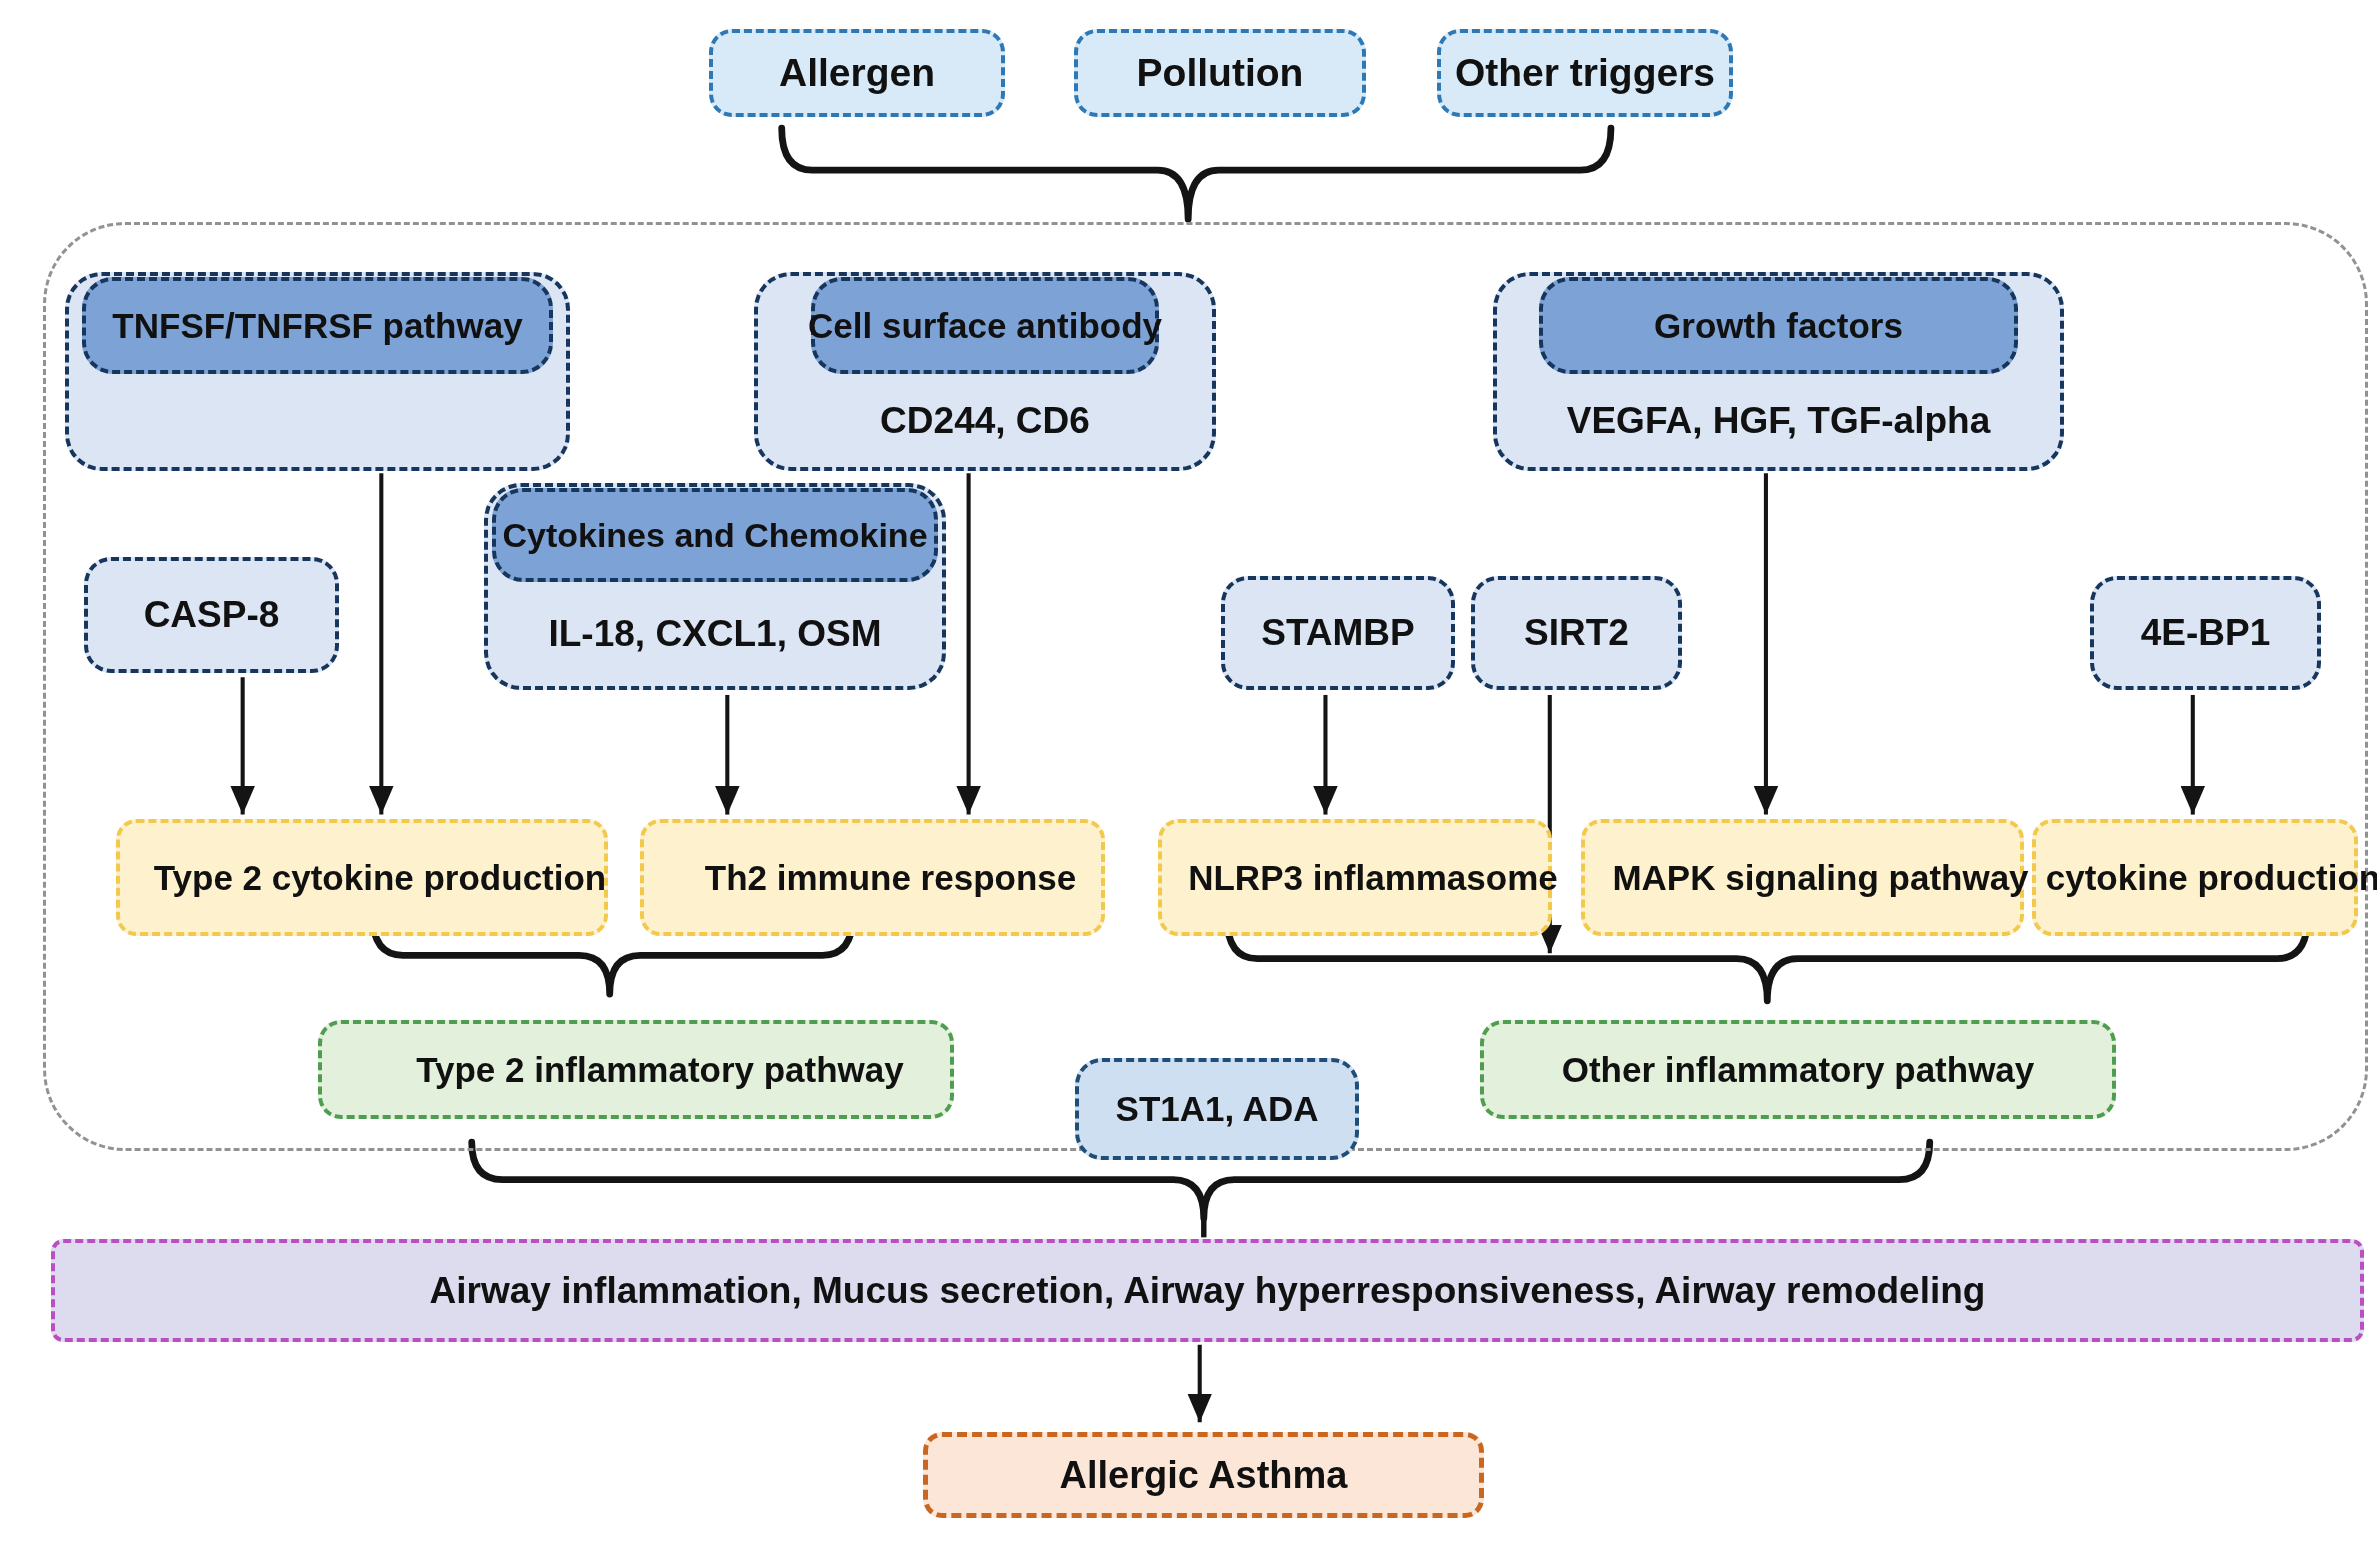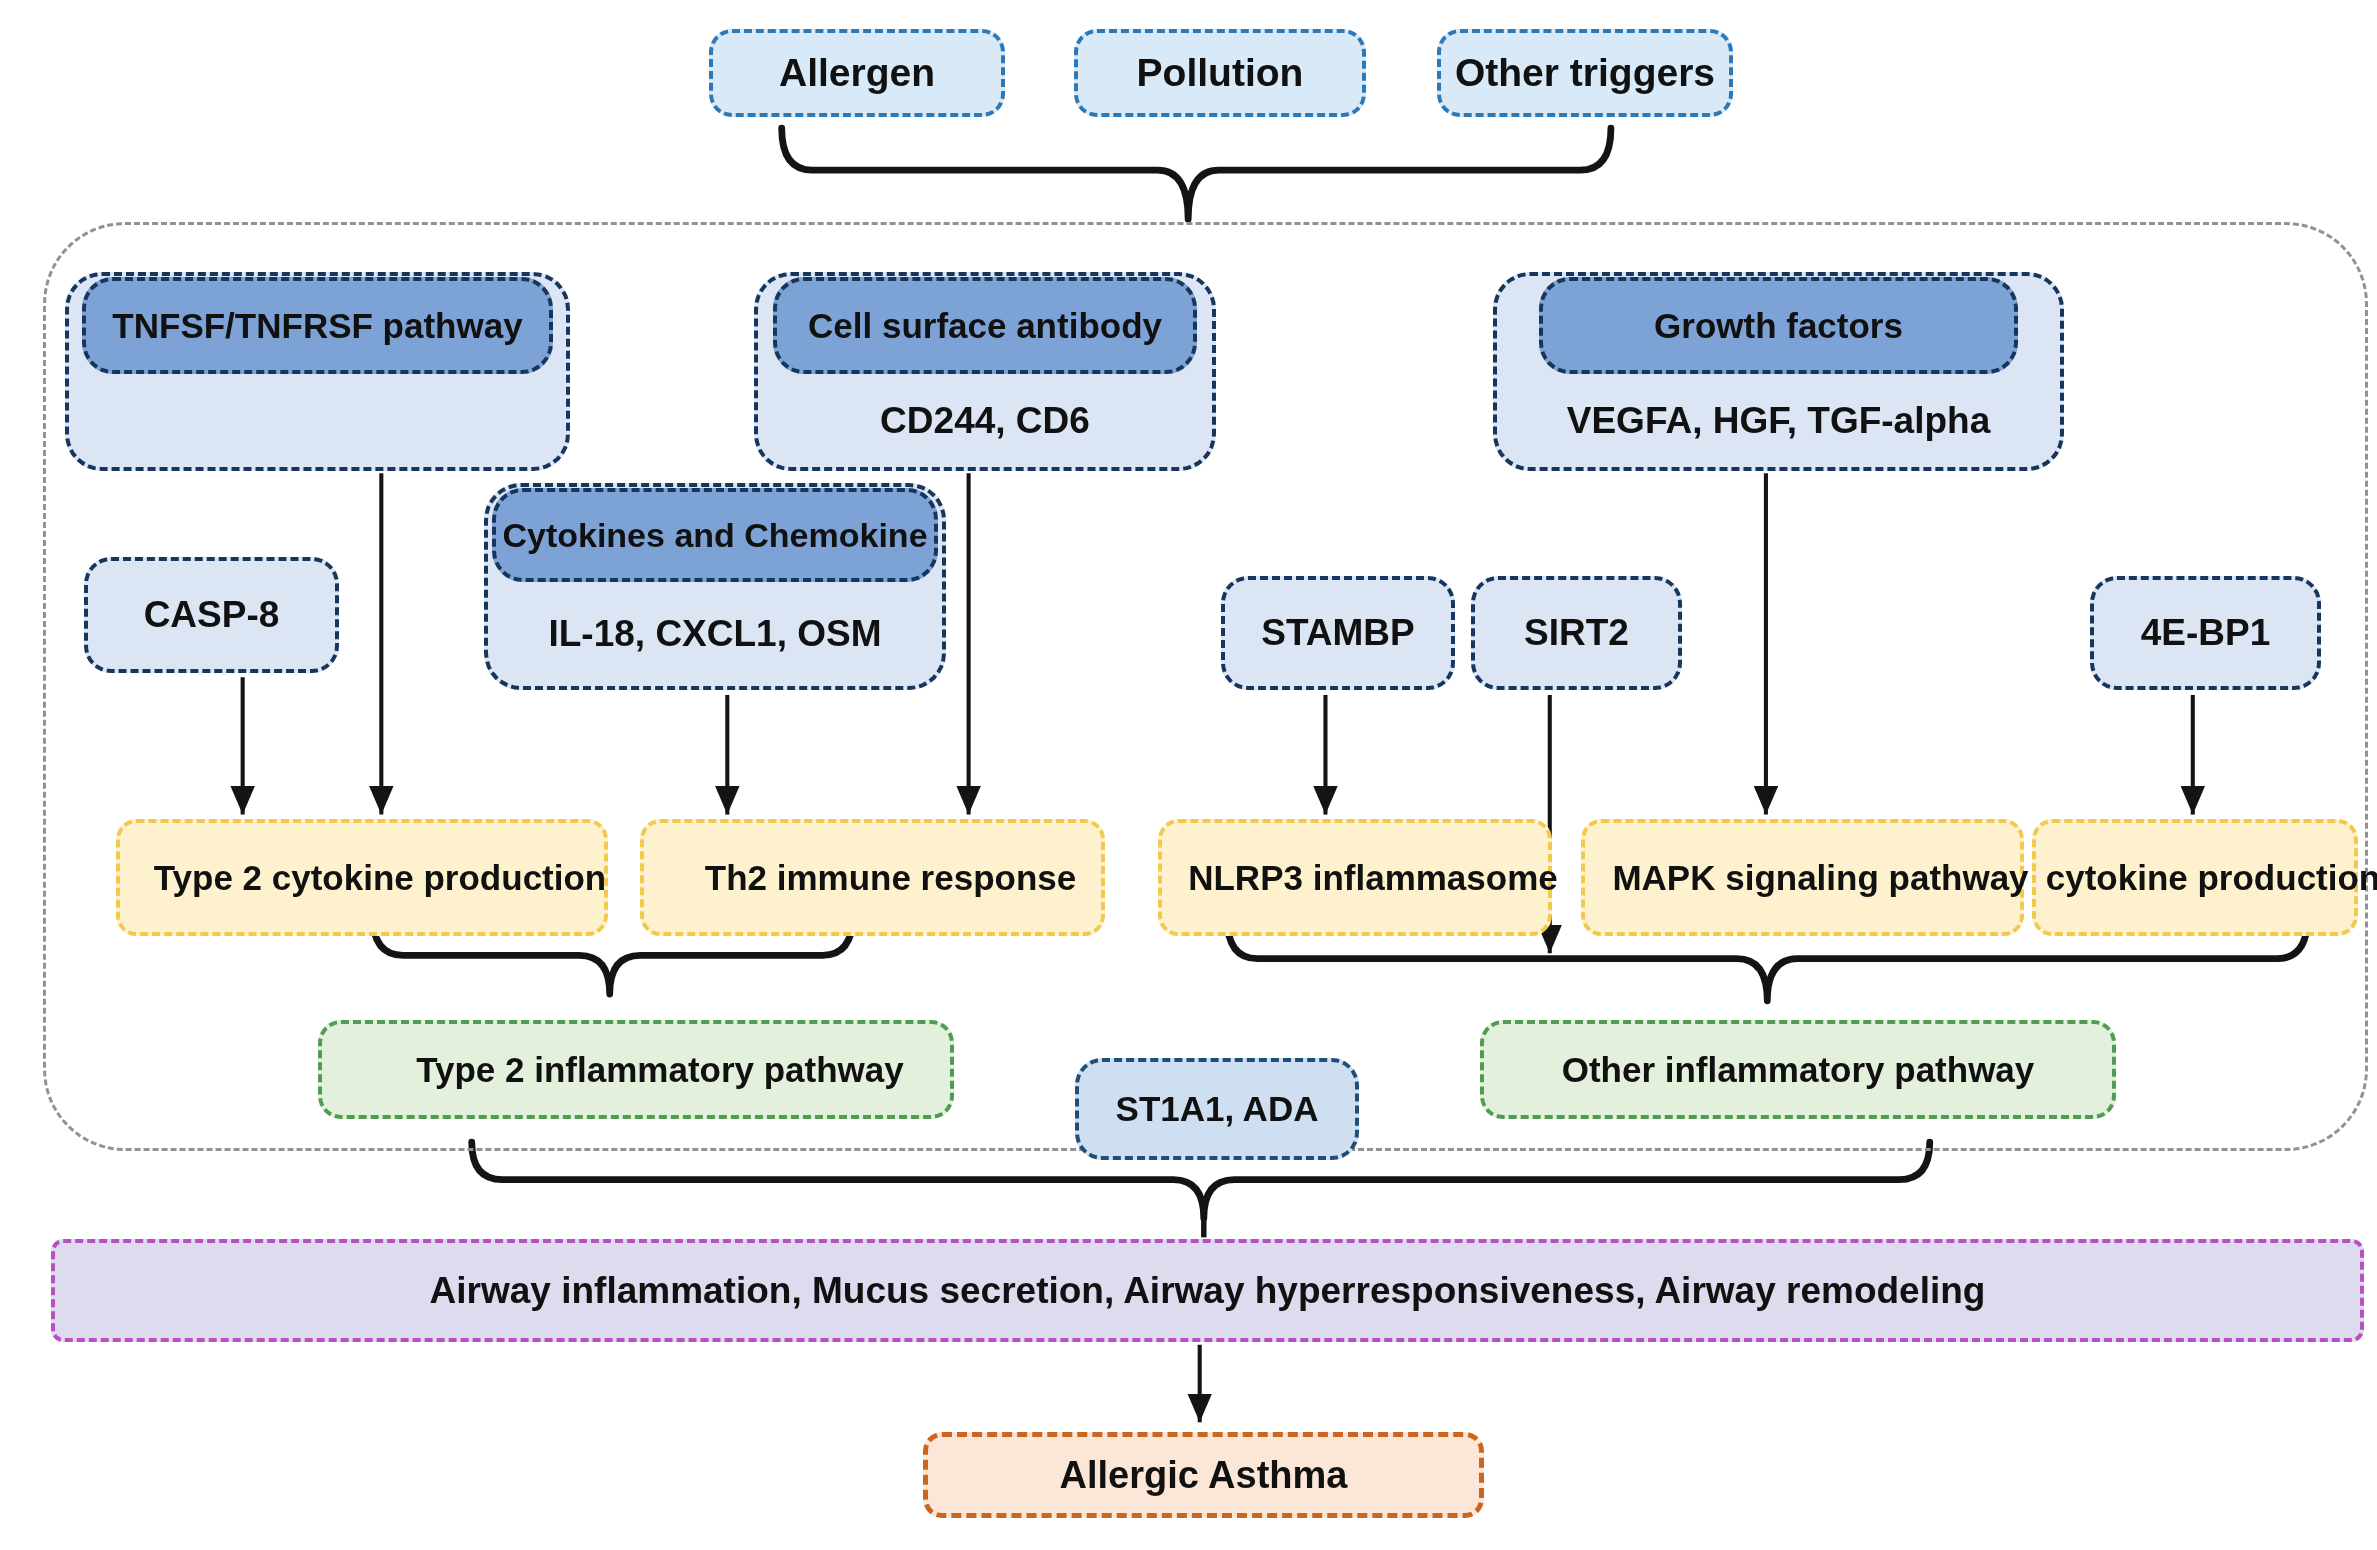--- a/index.html
+++ b/index.html
@@ -151,21 +151,21 @@
       <span>Other triggers</span>
     </div>
 
     <div class="box group" style="left:49px;top:272px;width:505px;height:199px;">
       <div class="group-header" style="width:471px;height:97px;">
         <span>TNFSF/TNFRSF pathway</span>
       </div>
     </div>
 
     <div class="box group" style="left:738px;top:272px;width:462px;height:199px;">
-      <div class="group-header" style="width:424px;height:97px;">
+      <div class="group-header" style="width:348px;height:97px;">
         <span>Cell surface antibody</span>
       </div>
       <div class="group-genes">CD244, CD6</div>
     </div>
 
     <div class="box group" style="left:1477px;top:272px;width:571px;height:199px;">
       <div class="group-header" style="width:479px;height:97px;">
         <span>Growth factors</span>
       </div>
       <div class="group-genes">VEGFA, HGF, TGF-alpha</div>

